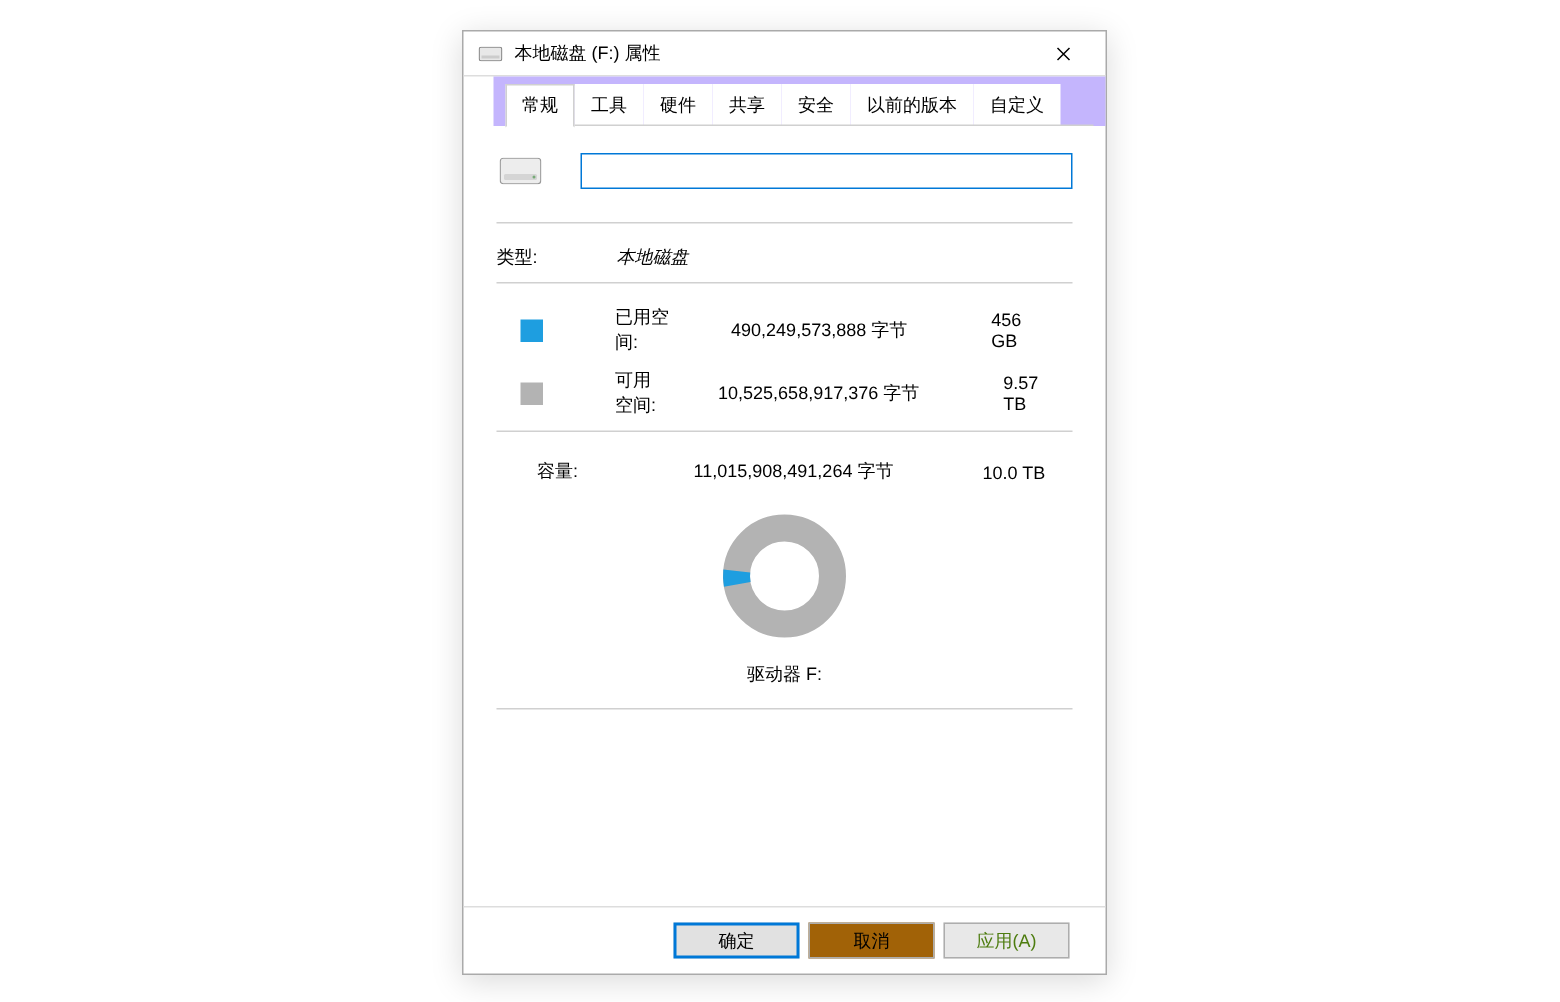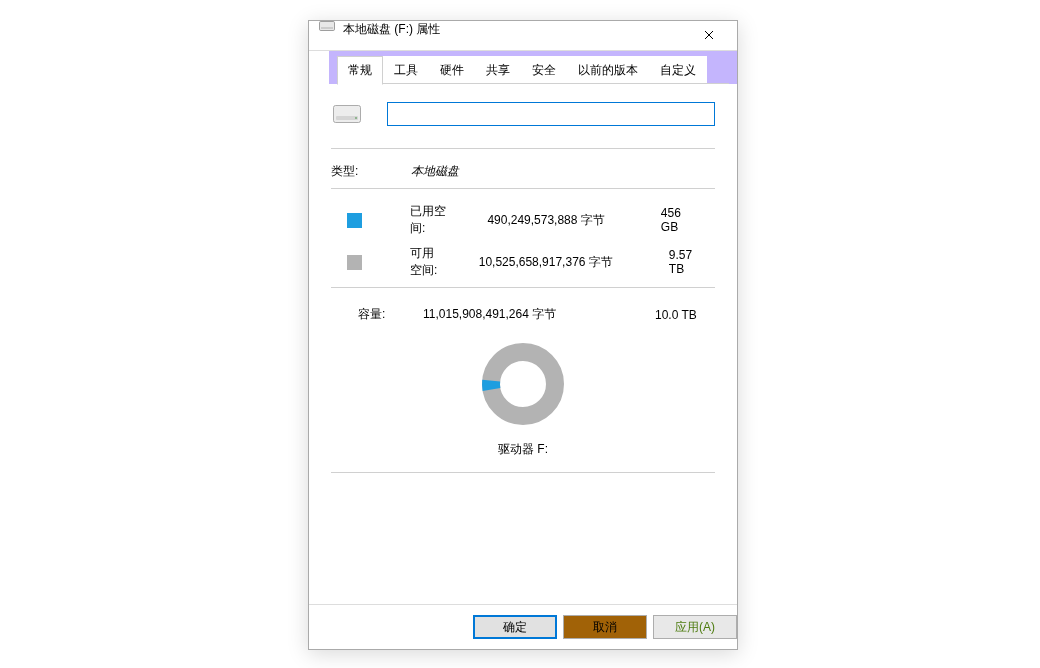--- a/index.html
+++ b/index.html
@@ -19,21 +19,21 @@
       height: 630px;
       background: #fff;
       border: 1px solid #aaa;
       box-shadow: 0 4px 20px rgba(0,0,0,0.15);
       display: flex;
       flex-direction: column;
     }
     .titlebar {
       height: 30px;
       display: flex;
-      align-items: flex-start;
+      align-items: center;
       padding: 0 8px 0 10px;
       border-bottom: 1px solid #ddd;
     }
     .titlebar-icon {
       width: 16px;
       height: 10px;
       margin-right: 8px;
       display: flex;
       align-items: center;
       justify-content: center;
@@ -140,41 +140,41 @@
     .space-label { width: 65px; }
     .space-bytes { flex: 1; text-align: left; padding-right: 20px; white-space: nowrap; }
     .space-human { width: 60px; text-align: left; }
 
     .cap-row {
       display: flex;
       align-items: center;
       padding: 8px 0 4px 0;
     }
     .cap-label { margin-left: 27px; width: 65px; }
-    .cap-bytes { flex: 1; text-align: left; padding-right: 20px; white-space: nowrap; }
+    .cap-bytes { flex: 1; text-align: center; padding-right: 20px; white-space: nowrap; }
     .cap-human { width: 60px; text-align: left; }
 
     .donut-wrap {
       display: flex;
       flex-direction: column;
       align-items: center;
       margin-top: 14px;
     }
     .donut { width: 86px; height: 86px; }
     .drive-label {
       text-align: right;
       margin-top: 14px;
       font-size: 12px;
     }
 
     .button-bar {
       display: flex;
       justify-content: flex-end;
       gap: 6px;
-      padding: 10px 0;
+      padding: 10px 24px;
       border-top: 1px solid #ddd;
     }
     .btn {
       min-width: 84px;
       height: 24px;
       font-size: 12px;
       border: 1px solid #adadad;
       background: #a16207;
       cursor: pointer;
       font-family: inherit;

